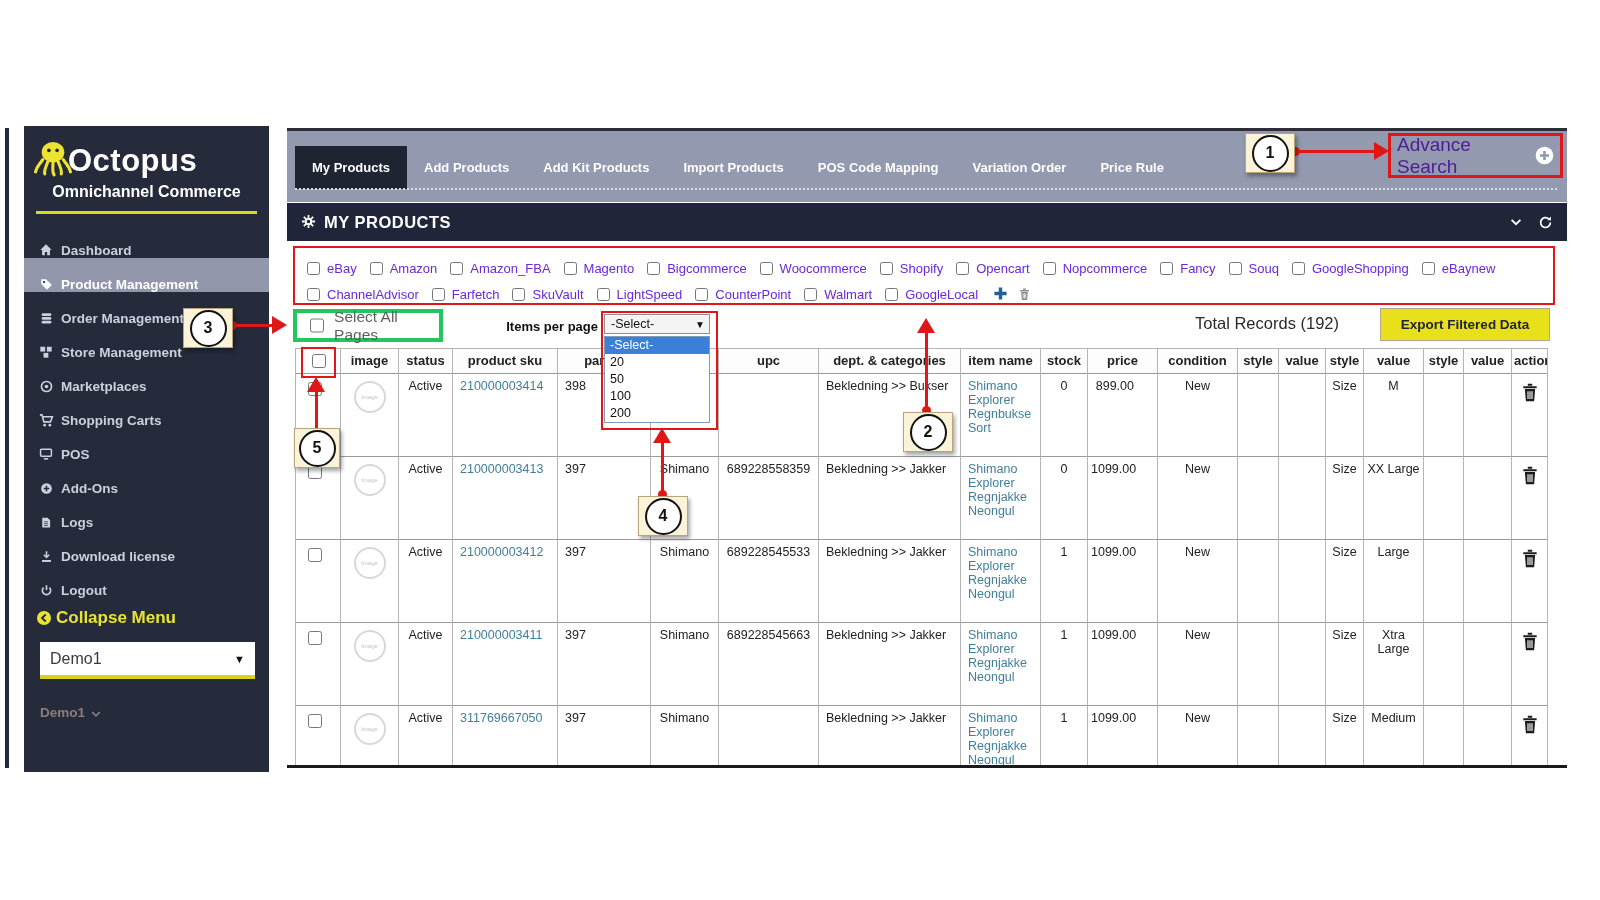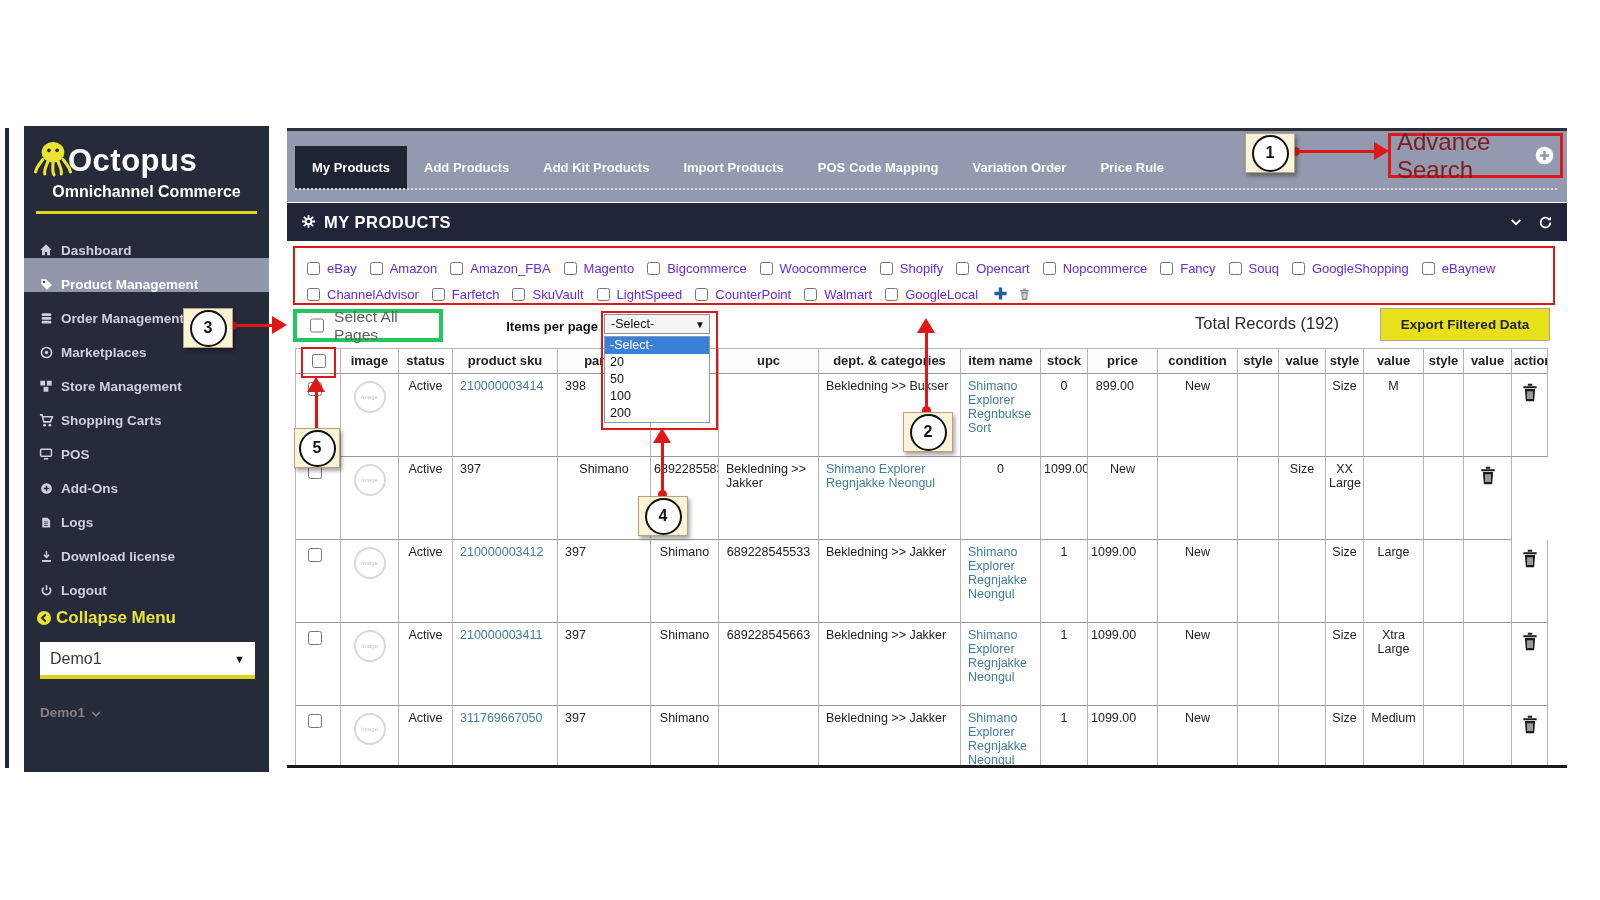--- a/index.html
+++ b/index.html
@@ -25,21 +25,21 @@
   .account-footer{margin:26px 0 0 16px;color:#8d7c7c;font-size:13.5px;font-weight:bold;display:flex;align-items:center;gap:5px;}
   .account-footer .icn{width:12px;height:12px;display:inline-flex;color:#8d7c7c;}
 
   
   .topnav{position:absolute;left:287px;top:128px;width:1280px;height:74px;background:#9399ae;border-top:3px solid #2e2e38;box-sizing:border-box;}
   .tabs{position:absolute;left:8px;top:15px;display:flex;align-items:stretch;height:43px;}
   .tab{display:flex;align-items:center;padding:0 17px;color:#fff;font-size:13px;font-weight:bold;cursor:pointer;}
   .tab.active{background:#1f2433;}
   .nav-dots{position:absolute;left:8px;right:10px;bottom:12px;border-top:2px dotted #dcdce4;}
   .adv-box{position:absolute;left:1101px;top:2px;width:175px;height:45px;border:3px solid #e01717;display:flex;align-items:center;justify-content:flex-end;padding:0 6px;box-sizing:border-box;}
-  .adv-text{color:#7f1d1d;font-size:24px;margin-right:2px;cursor:pointer;}
+  .adv-text{color:#4c1d95;font-size:19px;margin-right:2px;cursor:pointer;}
   .adv-box .icn{width:19px;height:19px;display:inline-flex;}
 
   
   .panel-bar{position:absolute;left:287px;top:203px;width:1280px;height:38px;background:#20253a;display:flex;align-items:center;justify-content:space-between;padding:0 14px;box-sizing:border-box;}
   .panel-left{display:flex;align-items:center;color:#fff;font-weight:bold;font-size:16.5px;letter-spacing:.5px;}
   .panel-left .icn{width:16px;height:16px;margin-right:7px;color:#fff;display:inline-flex;}
   .panel-right{display:flex;align-items:center;gap:14px;color:#fff;}
   .panel-right .icn{width:15px;height:15px;display:inline-flex;color:#fff;cursor:pointer;}
 
   
@@ -139,36 +139,36 @@
             <svg viewBox="0 0 16 16" width="13" height="13">
               <rect x="2" y="1.5" width="12" height="3.4" rx="1.6" fill="currentColor"></rect>
               <rect x="2" y="6.2" width="12" height="3.4" rx="1.6" fill="currentColor"></rect>
               <rect x="2" y="10.9" width="12" height="3.4" rx="1.6" fill="currentColor"></rect>
             </svg>
           </span>
           <span>Order Management</span>
         </div>
         <div class="side-item">
           <span class="icn">
-            <svg viewBox="0 0 16 16" width="13" height="13">
-              <circle cx="8" cy="8" r="6.2" fill="none" stroke="currentColor" stroke-width="2"></circle>
-              <circle cx="8" cy="8" r="2.2" fill="currentColor"></circle>
-            </svg>
-          </span>
-          <span>Marketplaces</span>
-        </div>
-        <div class="side-item">
-          <span class="icn">
             <svg viewBox="0 0 16 16" width="14" height="14">
               <rect x="1.5" y="2" width="5.5" height="5.5" fill="currentColor"></rect>
               <rect x="9" y="2" width="5.5" height="5.5" fill="currentColor"></rect>
               <rect x="5.2" y="9" width="5.5" height="5.5" fill="currentColor"></rect>
             </svg>
           </span>
           <span>Store Management</span>
+        </div>
+        <div class="side-item">
+          <span class="icn">
+            <svg viewBox="0 0 16 16" width="13" height="13">
+              <circle cx="8" cy="8" r="6.2" fill="none" stroke="currentColor" stroke-width="2"></circle>
+              <circle cx="8" cy="8" r="2.2" fill="currentColor"></circle>
+            </svg>
+          </span>
+          <span>Marketplaces</span>
         </div>
         <div class="side-item">
           <span class="icn">
             <svg viewBox="0 0 16 16" width="15" height="15">
               <path d="M1 2 h2.2 l2 7.5 h7 l2-5.5 H4" fill="none" stroke="currentColor" stroke-width="1.7"></path>
               <circle cx="6" cy="13" r="1.5" fill="currentColor"></circle>
               <circle cx="11.6" cy="13" r="1.5" fill="currentColor"></circle>
             </svg>
           </span>
           <span>Shopping Carts</span>
@@ -357,20 +357,21 @@
                 <path d="M6.2 7.5 v7 M8 7.5 v7 M9.8 7.5 v7" stroke="#fff" stroke-width="1"></path>
               </svg></span>
           </div>
         </div>
         <div class="trow">
           <div class="tcell "><input class="rowcb" type="checkbox" style=""></div>
           <div class="tcell ">
             <div class="imgph">Image</div>
           </div>
           <div class="tcell c-center">Active</div>
+          <div class="tcell c-left"><span class="link">210000003413</span></div>
           <div class="tcell c-left">397</div>
           <div class="tcell c-center">Shimano</div>
           <div class="tcell c-center">689228558359</div>
           <div class="tcell c-left">Bekledning &gt;&gt; Jakker</div>
           <div class="tcell c-left"><span class="link">Shimano Explorer Regnjakke Neongul</span></div>
           <div class="tcell c-center">0</div>
           <div class="tcell c-right">1099.00</div>
           <div class="tcell c-center">New</div>
           <div class="tcell c-center"></div>
           <div class="tcell c-center"></div>

